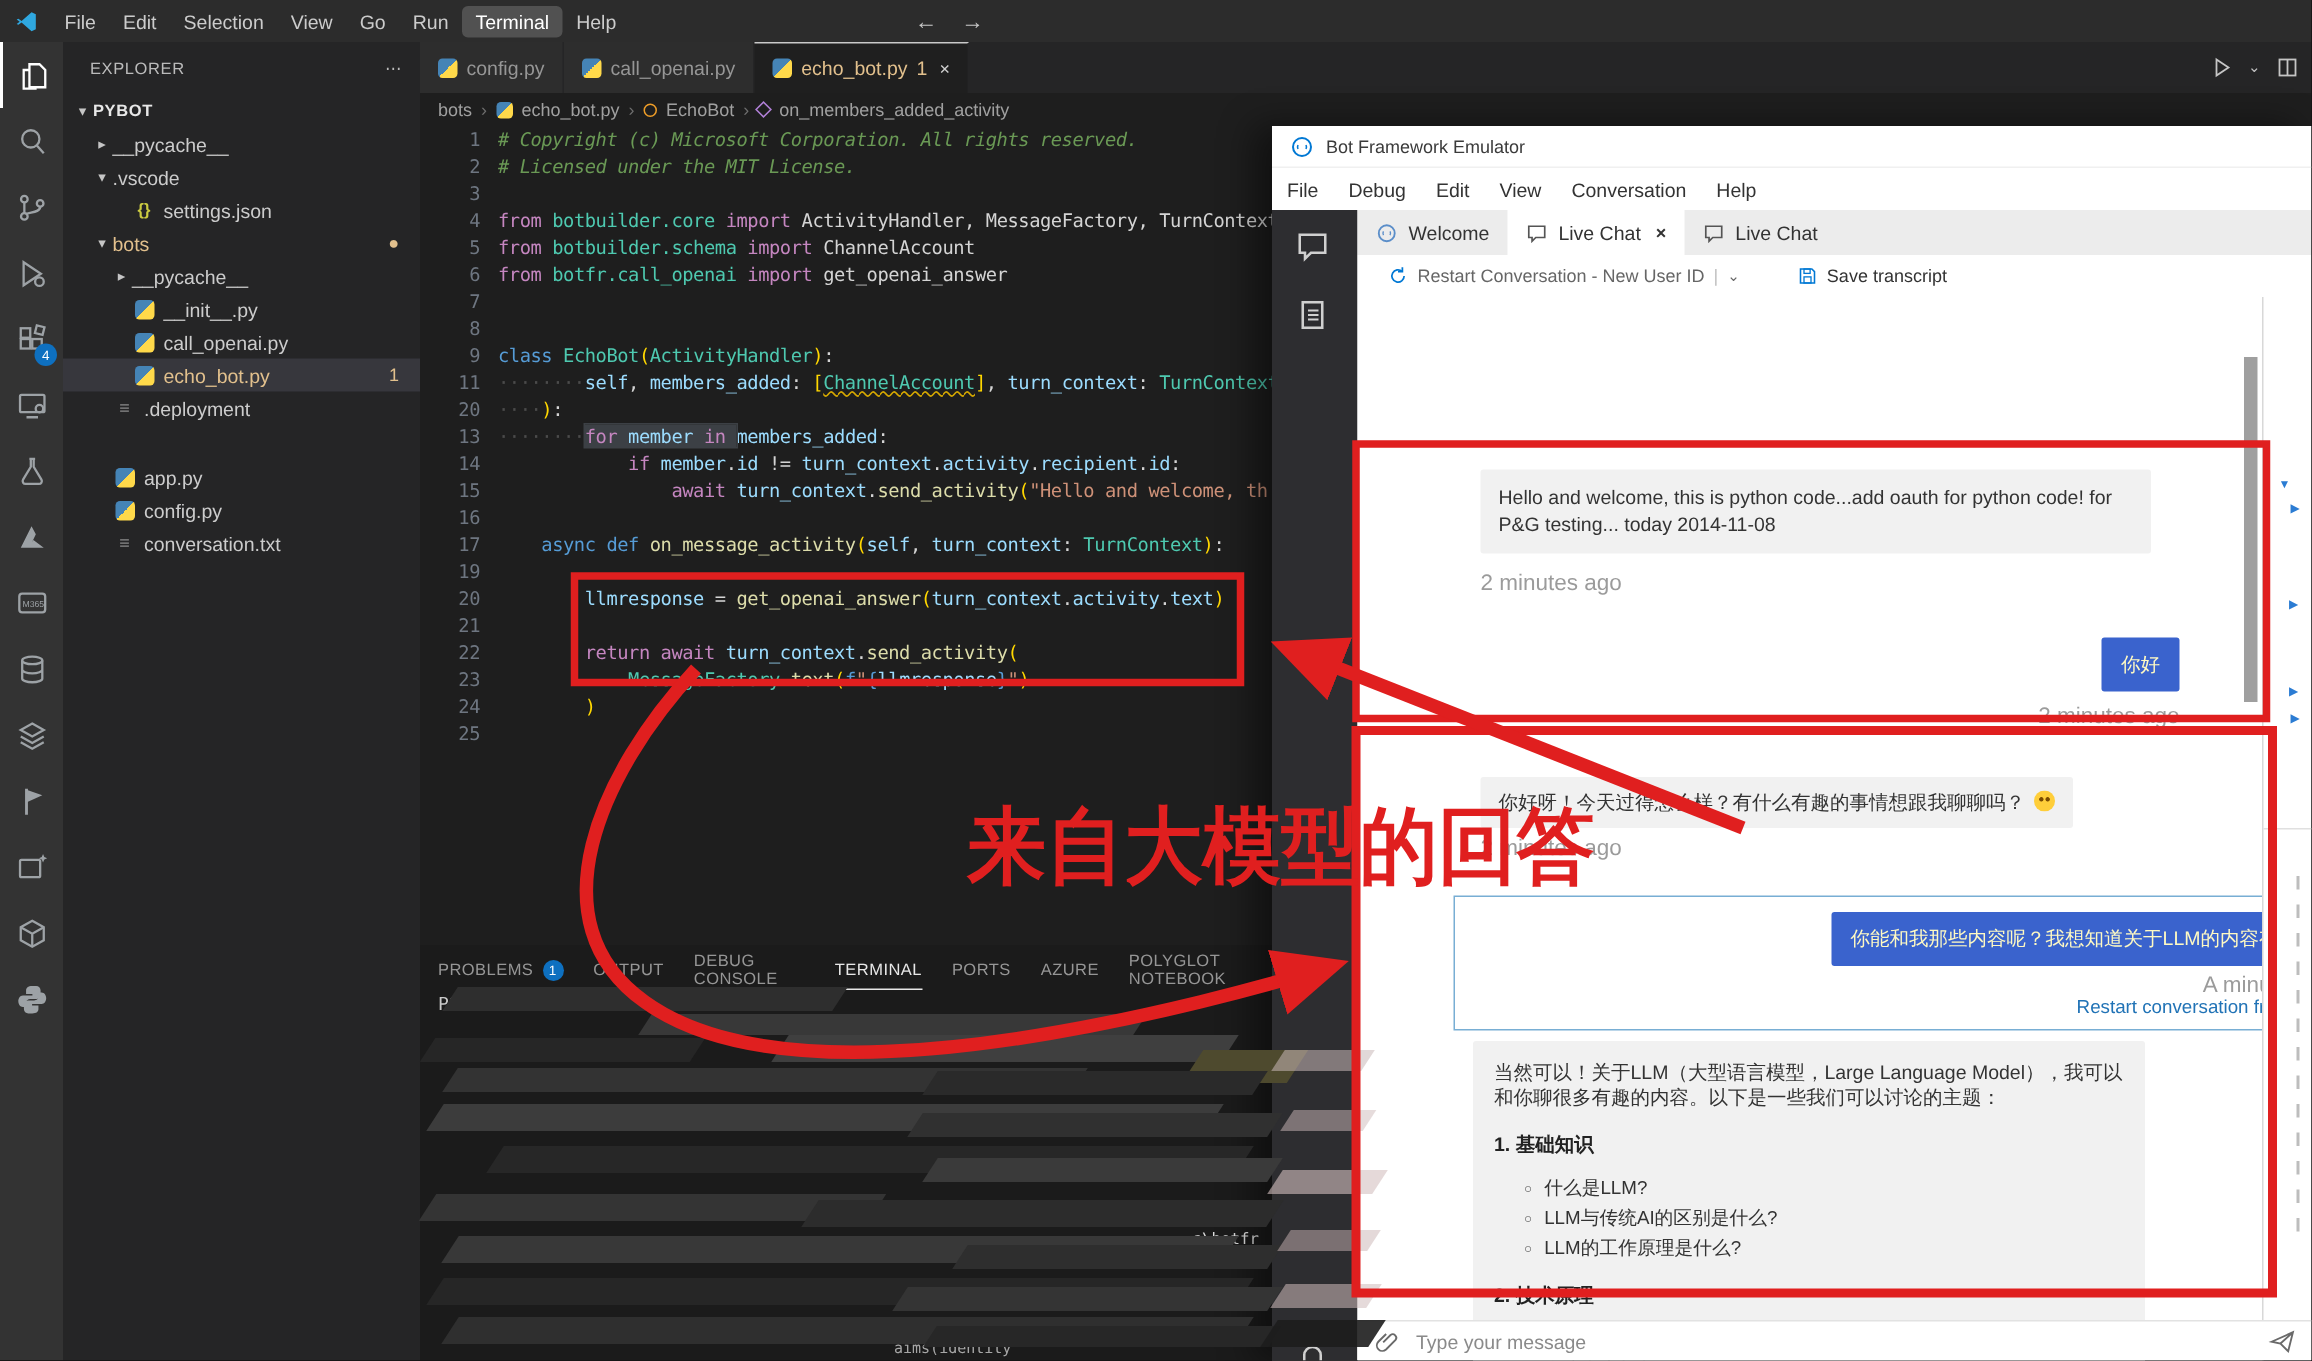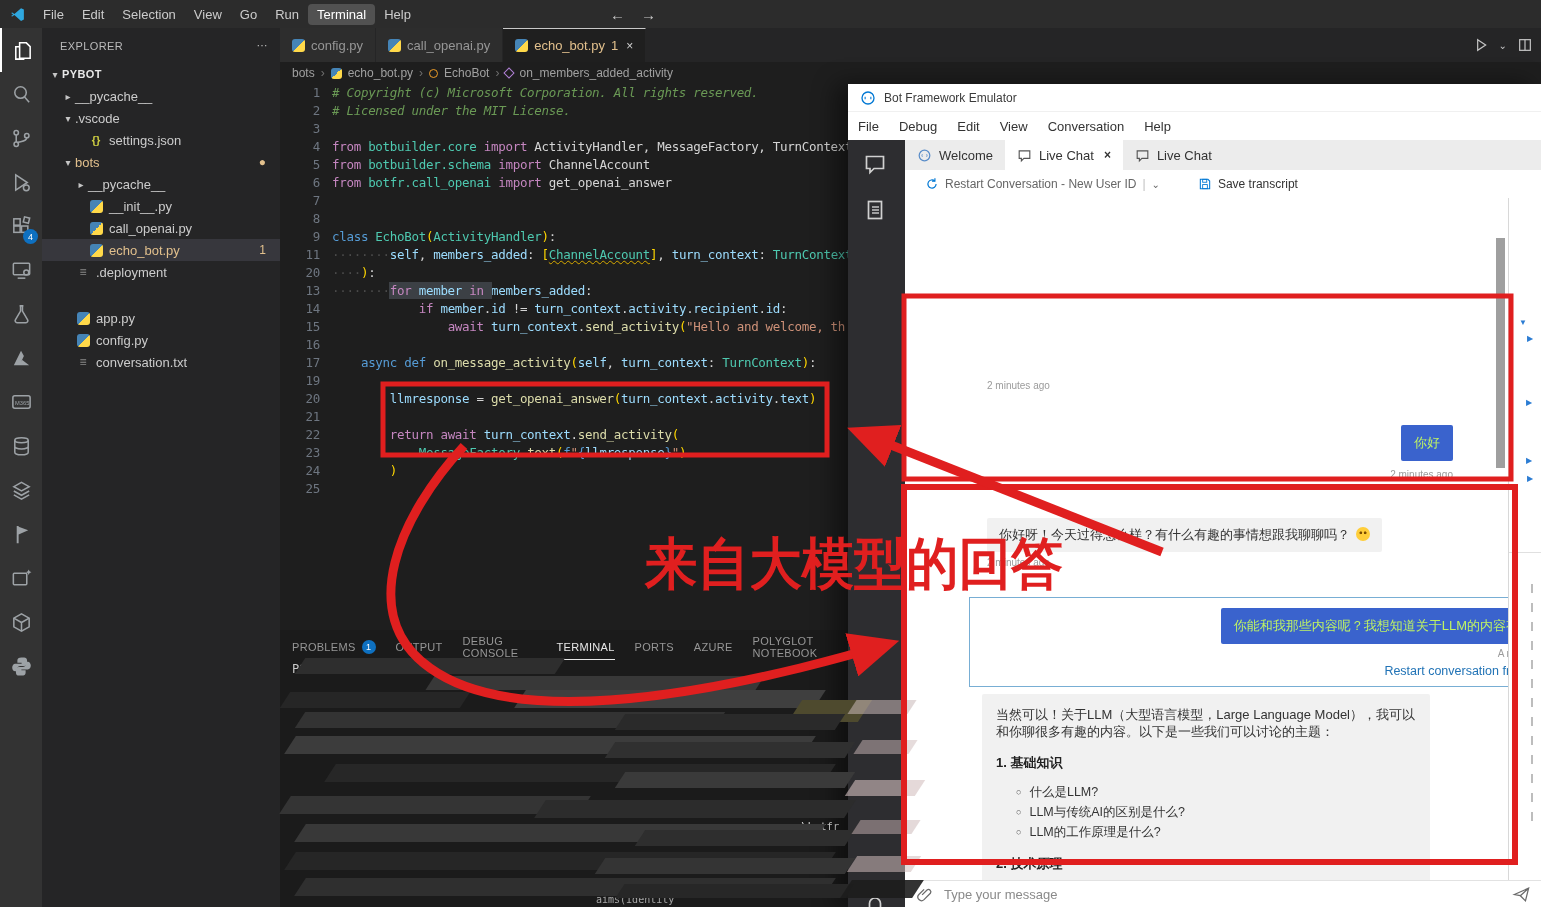--- a/index.html
+++ b/index.html
@@ -100,22 +100,22 @@
   .emtab { height:30px; padding:0 12px; display:flex; align-items:center; gap:7px; font-size:13px; color:#333;}
   .emtab.active { background:#ffffff; }
   .emtab .x { font-size:12px; color:#333; margin-left:3px; font-weight:bold;}
   .emtab svg { width:15px; height:15px; }
   .emu-toolbar { position:absolute; left:57px; top:86px; width:636px; height:28px; background:#fff;
                  display:flex; align-items:center; font-size:12px; color:#666; gap:6px; padding-left:20px;}
   .emu-toolbar svg { width:14px; height:14px; }
   .chat { position:absolute; left:57px; top:114px; width:603px; height:766px; background:#fff; overflow:hidden;}
   .bubble { position:absolute; font-size:13px; line-height:18px; border-radius:2px; }
   .bot { background:#f1f1f1; color:#333; padding:10px 12px; }
-  .user { background:#3a63cd; color:#bef264; padding:9px 13px; }
-  .time { position:absolute; font-size:10px; color:#9b9b9b; }
+  .user { background:#3a63cd; color:#fef9c3; padding:9px 13px; }
+  .time { position:absolute; font-size:15px; color:#9b9b9b; }
   .b1 { left:82px; top:115px; width:447px; }
   .t1 { left:82px; top:182px; }
   .u1 { right:55px; top:227px; }
   .t2 { right:55px; top:271px; }
   .b2 { left:82px; top:320px; padding:8px 12px; }
   .t3 { left:82px; top:359px; }
   .focusbox { position:absolute; left:64px; top:399px; width:592px; height:90px; border:1.5px solid #78aed4; background:#fff;}
   .focusbox .user { position:absolute; right:2px; top:10px; }
   .focusbox .time { right:4px; top:50px; }
   .restart-link { position:absolute; right:4px; top:66px; font-size:12.5px; color:#2173b6; }
@@ -576,20 +576,21 @@
       <span style="width:26px;"></span>
       <svg viewBox="0 0 24 24">
         <path d="M4 4 h13 l3 3 v13 H4 Z" fill="none" stroke="#0078d4" stroke-width="1.8"></path>
         <rect x="8" y="13" width="8" height="7" fill="none" stroke="#0078d4" stroke-width="1.5"></rect>
         <rect x="8" y="4" width="7" height="5" fill="none" stroke="#0078d4" stroke-width="1.5"></rect>
         </svg>
       <span style="color:#333;">Save transcript</span>
     </div>
 
     <div class="chat">
+      <div class="bubble bot b1">Hello and welcome, this is python code...add oauth for python code! for P&amp;G testing... today 2014-11-08</div>
       <div class="time t1">2 minutes ago</div>
 
       <div class="bubble user u1">你好</div>
       <div class="time t2">2 minutes ago</div>
 
       <div class="bubble bot b2">
         <span>你好呀！今天过得怎么样？有什么有趣的事情想跟我聊聊吗？</span><span class="emoji"></span>
       </div>
       <div class="time t3">2 minutes ago</div>
 

